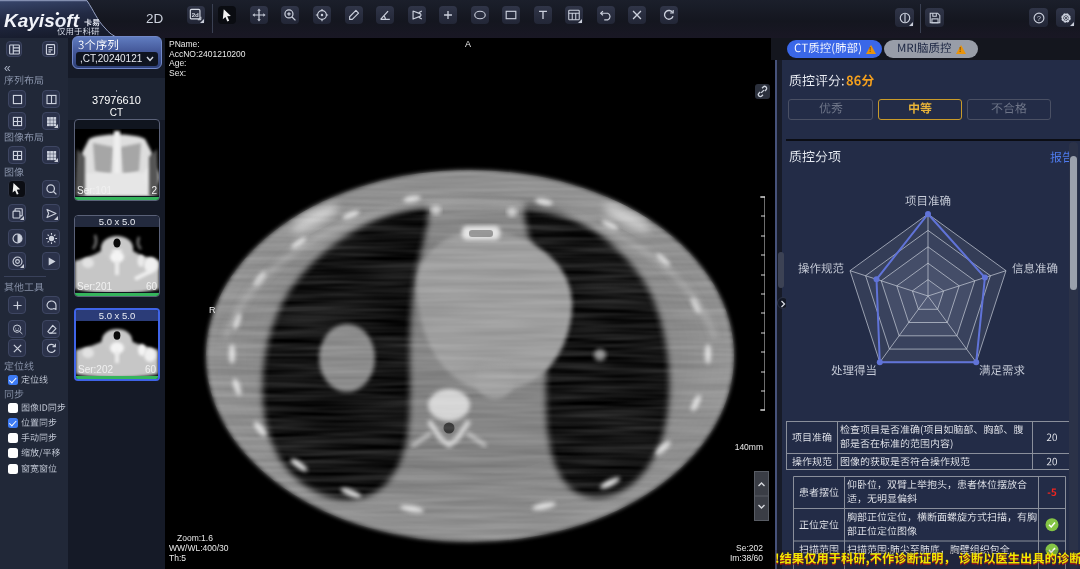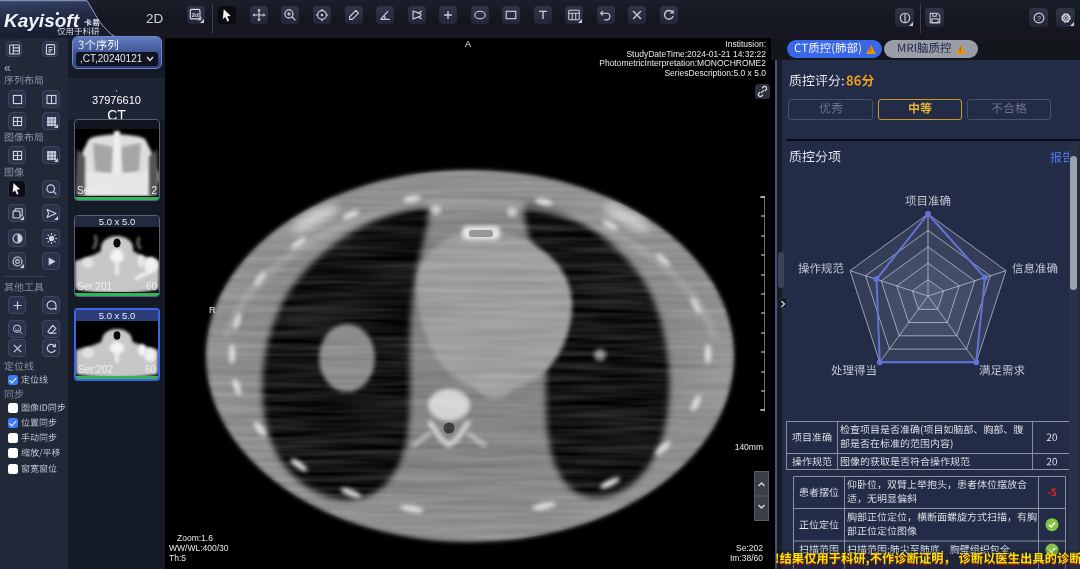--- a/index.html
+++ b/index.html
@@ -395,21 +395,21 @@
         </svg>
       <div class="abs" style="left:3px;top:15px;width:82px;height:14px;background:#0f1420;border-radius:3px;color:#e8eaf0;font-size:10px;line-height:14px;padding-left:4px;">,CT,20240121
         <svg class="abs" style="right:4px;top:4px;" width="8" height="6" viewBox="0 0 8 6">
             <path d="M1,1L4,4.5L7,1" fill="none" stroke="#d8dce6" stroke-width="1.4"></path>
           </svg>
       </div>
     </div>
     <div class="abs" style="left:0;top:40px;width:97px;height:42px;background:#1d2433;"></div>
     <div class="sz" style="top:46px;font-size:8px;">,</div>
     <div class="sz" style="top:56px;font-size:11px;color:#fff;">37976610</div>
-    <div class="sz" style="top:69px;font-size:14px;color:#fff;">CT</div>
+    <div class="sz" style="top:69px;font-size:10px;color:#fff;">CT</div>
     <div class="thumb" style="top:81px;height:82px;border-radius:4px;">
       <svg class="abs" style="left:0;top:9px;" width="84" height="67" viewBox="0 0 84 67">
           <defs>
             <filter id="tb1" x="-30%" y="-30%" width="160%" height="160%">
               <feGaussianBlur stdDeviation="1.5"></feGaussianBlur>
             </filter>
           </defs>
         <rect width="84" height="67" fill="#000"></rect>
         <path d="M14,10 C24,4 60,4 70,10 L78,26 L80,67 L4,67 L6,26 Z" fill="#dedede" filter="url(#tb1)"></path>
         <path d="M18,14 L38,18 L36,46 L20,42 Z" fill="#a6a6a6" filter="url(#tb1)"></path>
@@ -541,22 +541,22 @@
         <circle cx="347" cy="174" r="5" fill="#c8c8c8" filter="url(#b2)"></circle>
         <ellipse cx="284" cy="367" rx="21" ry="16" fill="#d2d2d2" filter="url(#b2)"></ellipse>
         <circle cx="284" cy="390" r="5.5" fill="#2a2a2a"></circle>
         <path d="M264,383 L276,401 L284,407 L292,401 L304,383" fill="none" stroke="#d4d4d4" stroke-width="5" filter="url(#b2)"></path>
         <path d="M284,407 L284,431" stroke="#e2e2e2" stroke-width="5.5" filter="url(#b2)"></path>
         <path d="M266,395 L247,408 M302,395 L321,408" stroke="#bdbdbd" stroke-width="4" filter="url(#b2)"></path>
         <path d="M60,300 A252,178 0 0 1 550,300" fill="none" stroke="#b2b2b2" stroke-width="3" filter="url(#b3)"></path>
         <rect x="0" y="0" width="606" height="531" filter="url(#streak)" opacity="0.17"></rect>
       </g>
     </svg>
+    <div class="ov" style="left:4px;top:2px;">PName:<br>AccNO:2401210200<br>Age:<br>Sex:</div>
     <div class="ov" style="left:0;top:2px;width:606px;text-align:center;font-size:9px;">A</div>
-    <div class="ov" style="right:9px;top:2px;text-align:right;">Institusion:<br>StudyDateTime:2024-01-21 14:32:22<br>PhotometricInterpretation:MONOCHROME2<br>SeriesDescription:5.0 x 5.0</div>
     <div class="abs" style="right:5px;top:46px;width:15px;height:15px;background:#2b303c;border-radius:3px;">
       <svg width="15" height="15" viewBox="0 0 16 16" fill="none" stroke="#cfd4de" stroke-width="1.4">
           <path d="M6.5,9.5l3,-3"></path>
           <path d="M7.5,4.5l1.3,-1.3a2.1,2.1 0 0 1 3,3L10.5,7.5"></path>
           <path d="M8.5,11.5l-1.3,1.3a2.1,2.1 0 0 1 -3,-3L5.5,8.5"></path>
         </svg>
     </div>
     <div class="ov" style="left:44px;top:268px;font-size:9px;">R</div>
     <svg class="abs" style="left:560px;top:155px;" width="40" height="230" viewBox="0 0 40 230" stroke="#d9d9d9" stroke-width="1">
       <g transform="translate(-557,-155)">

